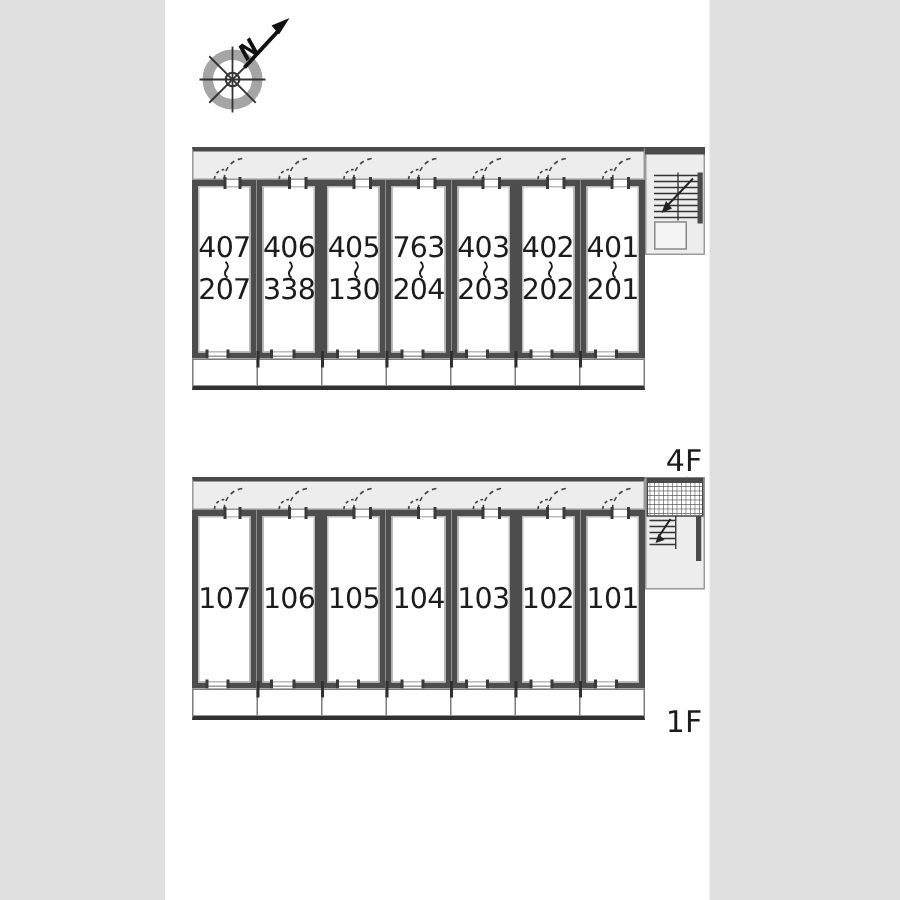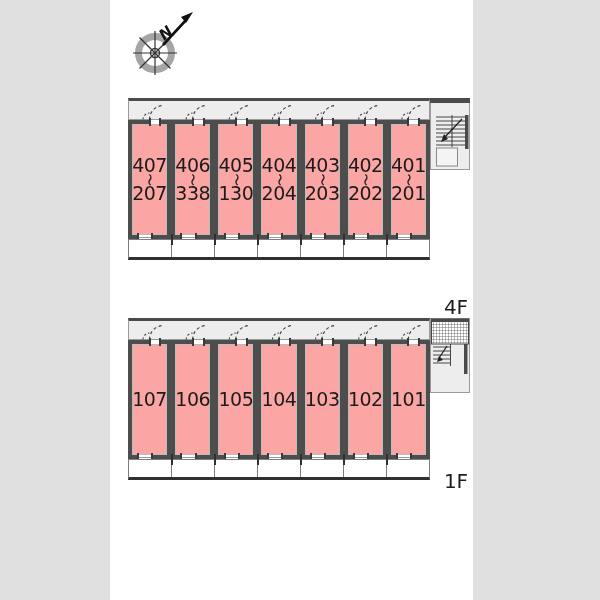--- a/index.html
+++ b/index.html
@@ -10,21 +10,21 @@
   
   .block{position:absolute;left:128px;width:302px;height:162px;}
   #block-upper{top:98px;}
   #block-lower{top:318px;}
 
   .corridor{position:absolute;left:0;top:0;width:302px;height:22px;background:#ededed;
             border:1px solid #9a9a9a;border-top:3px solid #4a4a4a;box-sizing:border-box;}
   .corridor svg{position:absolute;left:-1px;top:-3px;}
 
   .units-row{position:absolute;left:0;top:22px;width:302px;height:119px;display:flex;}
-  .unit{position:relative;flex:1;background:#fca5a5;border:4px solid #4d4d4d;box-sizing:border-box;}
+  .unit{position:relative;flex:1;background:#ffffff;border:4px solid #4d4d4d;box-sizing:border-box;}
   .unit::before{content:"";position:absolute;inset:0;border:1px solid #bcbcbc;pointer-events:none;}
   .door-gap{position:absolute;top:-4px;left:50%;width:31%;height:4px;background:#fff;}
   .dtick{position:absolute;top:-2px;width:2px;height:8px;background:#3a3a3a;}
   .dtick.l{left:-1px}.dtick.r{right:-1px}
   .window-gap{position:absolute;bottom:-4px;left:18%;width:40%;height:4px;background:#fff;}
   .wline{position:absolute;left:0;right:0;top:1.5px;height:1px;background:#9a9a9a;}
   .wtick{position:absolute;bottom:-2px;width:2px;height:8px;background:#3a3a3a;}
   .wtick.l{left:-1px}.wtick.r{right:-1px}
   .ulabel{position:absolute;inset:0;display:flex;flex-direction:column;align-items:center;
           justify-content:center;font-size:19px;line-height:17px;color:#1c1c1c;letter-spacing:-0.5px;}
@@ -144,21 +144,21 @@
           <span class="door-gap">
             <i class="dtick l"></i>
             <i class="dtick r"></i>
           </span>
           <span class="window-gap">
             <i class="wline"></i>
             <i class="wtick l"></i>
             <i class="wtick r"></i>
           </span>
           <div class="ulabel">
-            <span>404</span>
+            <span>763</span>
             <span class="tilde">〜</span>
             <span>204</span>
           </div>
         </div>
         <div class="unit">
           <span class="door-gap">
             <i class="dtick l"></i>
             <i class="dtick r"></i>
           </span>
           <span class="window-gap">

